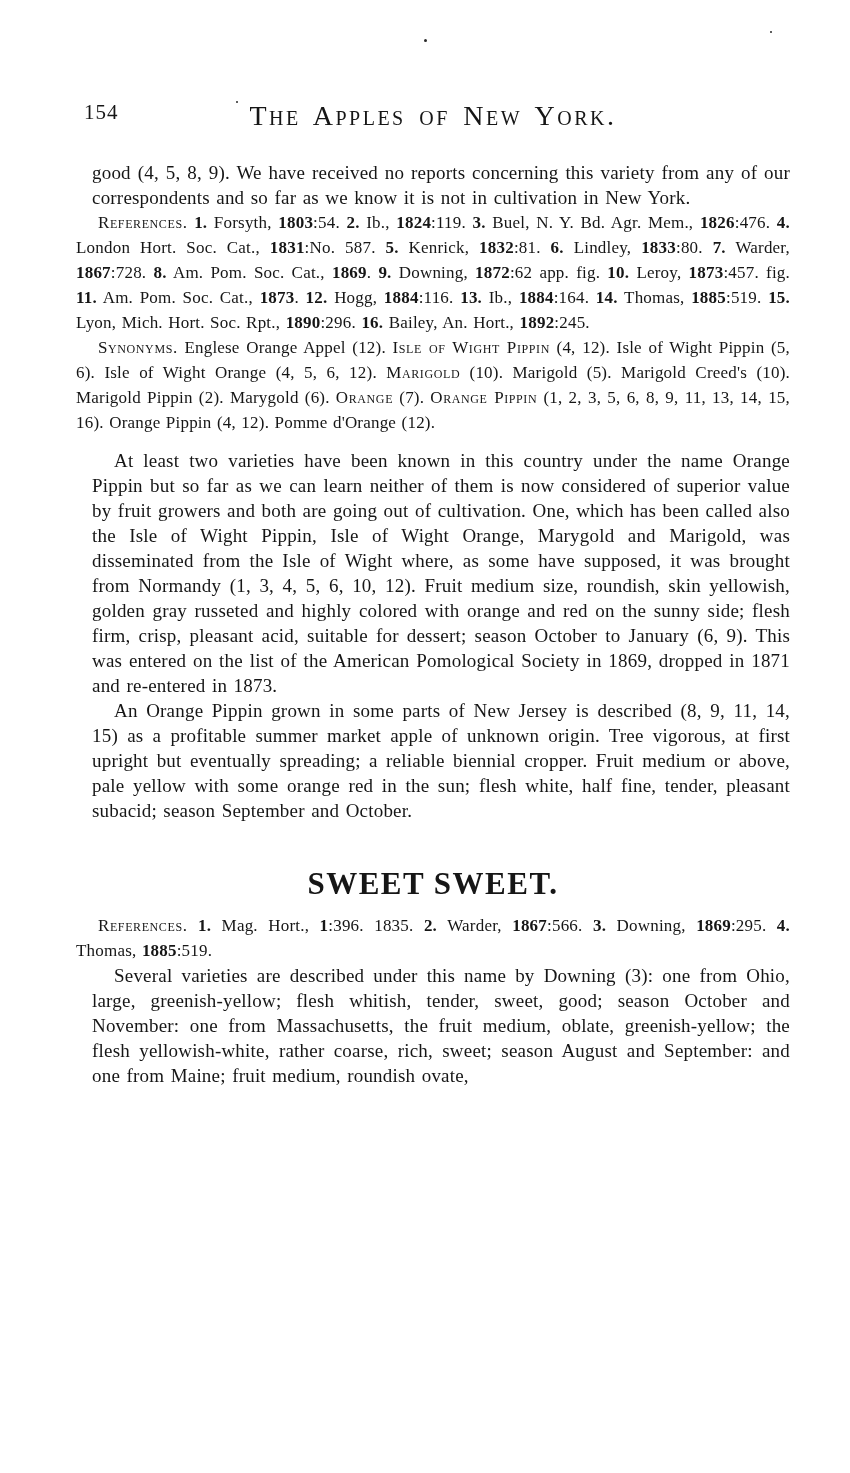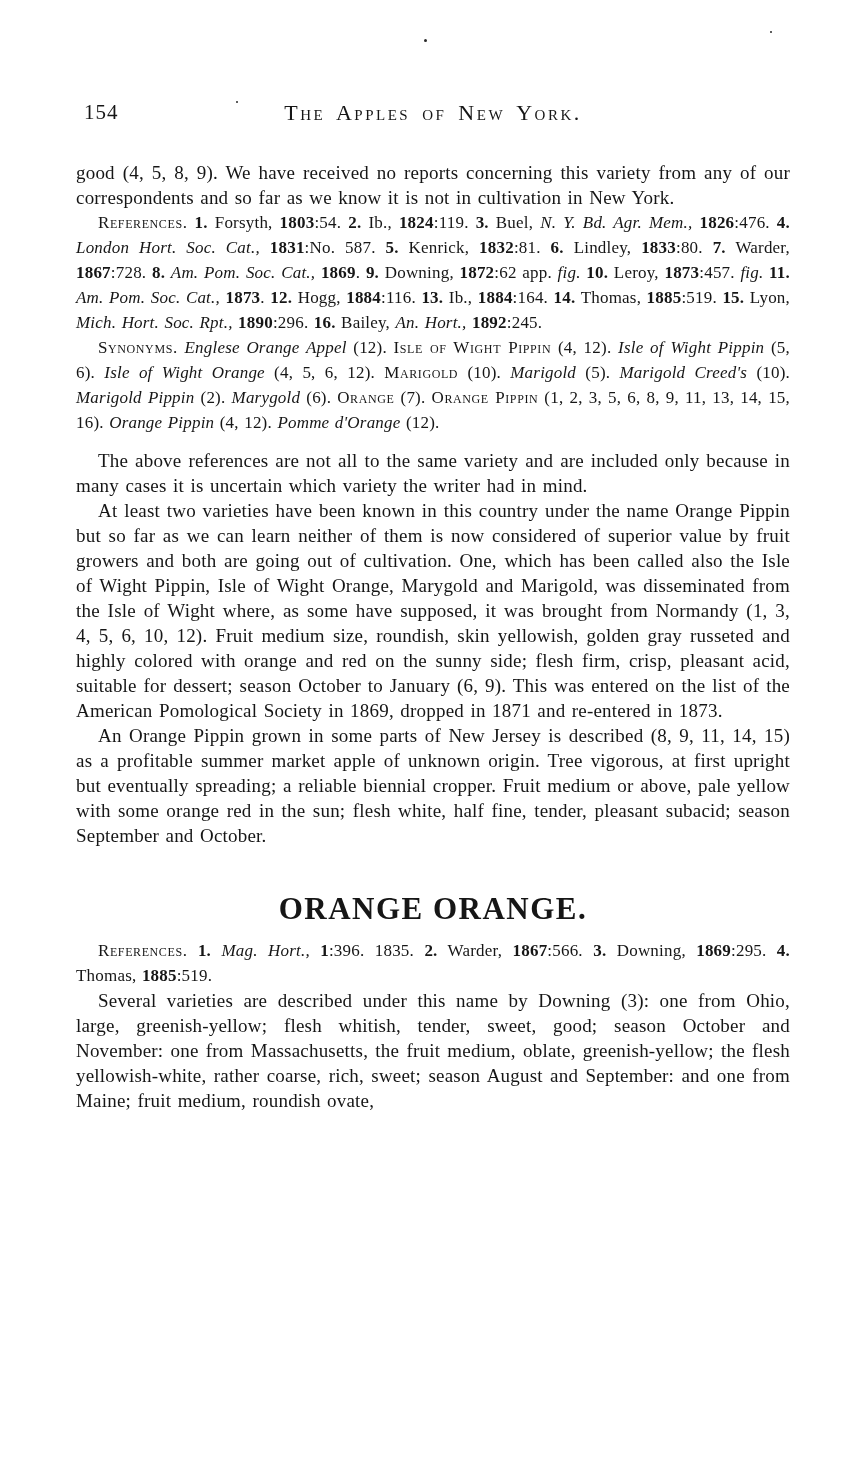--- a/index.html
+++ b/index.html
@@ -30,31 +30,32 @@
   .page-num {
     position: absolute;
     left: 8px;
     top: 0;
     font-size: 21px;
     letter-spacing: 1px;
   }
   .running-title {
     text-align: center;
     font-variant: small-caps;
-    font-size: 22px;
+    font-size: 28px;
     letter-spacing: 2.5px;
     word-spacing: 4px;
   }
   p { margin: 0; }
   .body-text {
     font-size: 19px;
     line-height: 25px;
     text-align: justify;
     letter-spacing: 0.2px;
     word-spacing: 1.5px;
+    margin-left: 16px;
   }
   .intro { margin-top: 34px; }
   .indent { text-indent: 22px; }
   .section-heading {
     margin: 24px 0 12px 0;
     text-align: center;
     font-size: 31px;
     line-height: 34px;
     font-weight: bold;
     letter-spacing: 1.5px;
@@ -62,21 +63,21 @@
   .heading-2 { margin-top: 44px; }
   .refs {
     font-size: 17px;
     line-height: 25px;
     text-align: justify;
     letter-spacing: 0.2px;
     word-spacing: 1px;
   }
   .syn { margin-bottom: 13px; }
   .refs .b { font-weight: bold; }
-  .refs .i { font-style: italic; }
+  .refs .i { }
   .refs .sc { font-variant: small-caps; letter-spacing: 0.6px; }
   .speck {
     position: absolute;
     background: #2a2a2a;
     border-radius: 50%;
   }
 </style>
 </head>
 <body>
 
@@ -85,25 +86,24 @@
 
     <div class="header">
       <span class="page-num">154</span>
       <div class="running-title">The Apples of New York.</div>
     </div>
 
     <p class="body-text intro">good (4, 5, 8, 9).  We have received no reports concerning this variety from any of our correspondents and so far as we know it is not in cultivation in New York.</p>
 
     <p class="refs indent"><span class="sc">References.</span><span>  </span><span class="b">1.</span><span> Forsyth, </span><span class="b">1803</span><span>:54.  </span><span class="b">2.</span><span> Ib., </span><span class="b">1824</span><span>:119.  </span><span class="b">3.</span><span> Buel, </span><span class="i">N. Y. Bd. Agr. Mem.,</span><span> </span><span class="b">1826</span><span>:476.  </span><span class="b">4.</span><span> </span><span class="i">London Hort. Soc. Cat.,</span><span> </span><span class="b">1831</span><span>:No. 587.  </span><span class="b">5.</span><span> Kenrick, </span><span class="b">1832</span><span>:81.  </span><span class="b">6.</span><span> Lindley, </span><span class="b">1833</span><span>:80.  </span><span class="b">7.</span><span> Warder, </span><span class="b">1867</span><span>:728.  </span><span class="b">8.</span><span> </span><span class="i">Am. Pom. Soc. Cat.,</span><span> </span><span class="b">1869</span><span>.  </span><span class="b">9.</span><span> Downing, </span><span class="b">1872</span><span>:62 app. </span><span class="i">fig.</span><span>  </span><span class="b">10.</span><span> Leroy, </span><span class="b">1873</span><span>:457. </span><span class="i">fig.</span><span>  </span><span class="b">11.</span><span> </span><span class="i">Am. Pom. Soc. Cat.,</span><span> </span><span class="b">1873</span><span>.  </span><span class="b">12.</span><span> Hogg, </span><span class="b">1884</span><span>:116.  </span><span class="b">13.</span><span> Ib., </span><span class="b">1884</span><span>:164.  </span><span class="b">14.</span><span> Thomas, </span><span class="b">1885</span><span>:519.  </span><span class="b">15.</span><span> Lyon, </span><span class="i">Mich. Hort. Soc. Rpt.,</span><span> </span><span class="b">1890</span><span>:296.  </span><span class="b">16.</span><span> Bailey, </span><span class="i">An. Hort.,</span><span> </span><span class="b">1892</span><span>:245.</span></p>
     <p class="refs indent syn"><span class="sc">Synonyms.</span><span>  </span><span class="i">Englese Orange Appel</span><span> (12).  </span><span class="sc">Isle of Wight Pippin</span><span> (4, 12).  </span><span class="i">Isle of Wight Pippin</span><span> (5, 6).  </span><span class="i">Isle of Wight Orange</span><span> (4, 5, 6, 12).  </span><span class="sc">Marigold</span><span> (10).  </span><span class="i">Marigold</span><span> (5).  </span><span class="i">Marigold Creed's</span><span> (10).  </span><span class="i">Marigold Pippin</span><span> (2).  </span><span class="i">Marygold</span><span> (6).  </span><span class="sc">Orange</span><span> (7).  </span><span class="sc">Orange Pippin</span><span> (1, 2, 3, 5, 6, 8, 9, 11, 13, 14, 15, 16).  </span><span class="i">Orange Pippin</span><span> (4, 12).  </span><span class="i">Pomme d'Orange</span><span> (12).</span></p>
-    <p class="body-text indent">The above references are not all to the same variety and are included only because in many cases it is uncertain which variety the writer had in mind.</p>
     <p class="body-text indent">At least two varieties have been known in this country under the name Orange Pippin but so far as we can learn neither of them is now considered of superior value by fruit growers and both are going out of cultivation. One, which has been called also the Isle of Wight Pippin, Isle of Wight Orange, Marygold and Marigold, was disseminated from the Isle of Wight where, as some have supposed, it was brought from Normandy (1, 3, 4, 5, 6, 10, 12).  Fruit medium size, roundish, skin yellowish, golden gray russeted and highly colored with orange and red on the sunny side; flesh firm, crisp, pleasant acid, suitable for dessert; season October to January (6, 9).  This was entered on the list of the American Pomological Society in 1869, dropped in 1871 and re-entered in 1873.</p>
     <p class="body-text indent">An Orange Pippin grown in some parts of New Jersey is described (8, 9, 11, 14, 15) as a profitable summer market apple of unknown origin.  Tree vigorous, at first upright but eventually spreading; a reliable biennial cropper. Fruit medium or above, pale yellow with some orange red in the sun; flesh white, half fine, tender, pleasant subacid; season September and October.</p>
 
-    <h2 class="section-heading heading-2">ORANGE ORANGE.</h2>
+    <h2 class="section-heading heading-2">SWEET SWEET.</h2>
     <p class="refs indent"><span class="sc">References.</span><span>  </span><span class="b">1.</span><span> </span><span class="i">Mag. Hort.,</span><span> </span><span class="b">1</span><span>:396. 1835.  </span><span class="b">2.</span><span> Warder, </span><span class="b">1867</span><span>:566.  </span><span class="b">3.</span><span> Downing, </span><span class="b">1869</span><span>:295.  </span><span class="b">4.</span><span> Thomas, </span><span class="b">1885</span><span>:519.</span></p>
     <p class="body-text indent">Several varieties are described under this name by Downing (3): one from Ohio, large, greenish-yellow; flesh whitish, tender, sweet, good; season October and November: one from Massachusetts, the fruit medium, oblate, greenish-yellow; the flesh yellowish-white, rather coarse, rich, sweet; season August and September: and one from Maine; fruit medium, roundish ovate,</p>
 
   </div>
 
   <span class="speck" style="left:424px; top:39px; width:3px; height:3px;"></span>
   <span class="speck" style="left:770px; top:31px; width:2px; height:2px;"></span>
   <span class="speck" style="left:236px; top:101px; width:2px; height:2px;"></span>
   <span class="speck" style="left:812px; top:1434px; width:2px; height:6px; border-radius:1px;"></span>
 </div>

